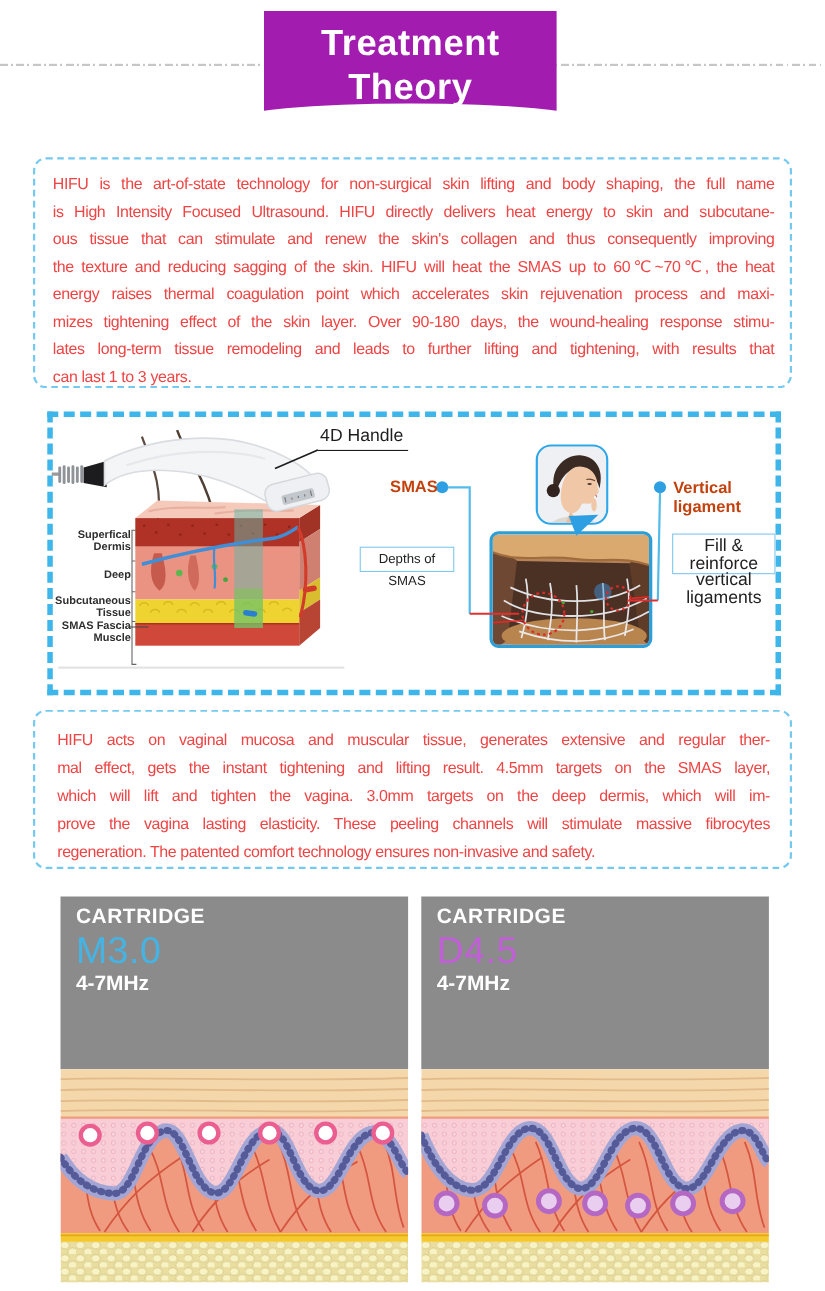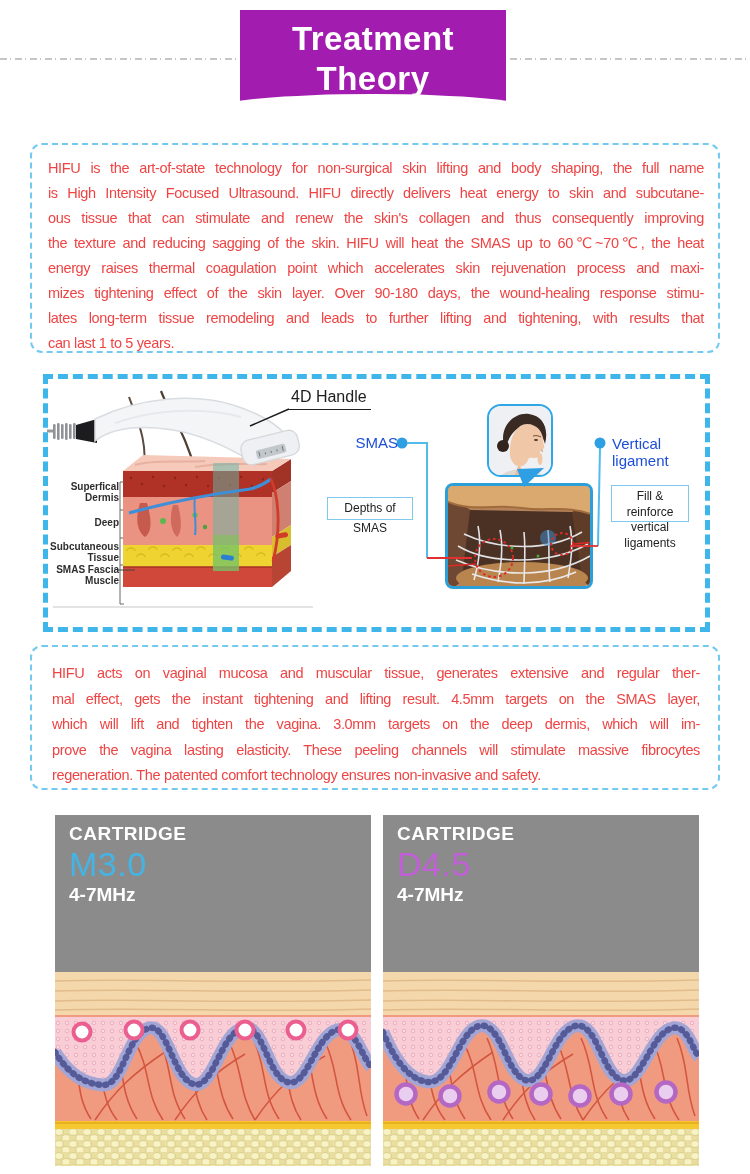--- a/index.html
+++ b/index.html
@@ -23,28 +23,28 @@
     text-align:justify; text-align-last:justify; }
   .p-box2 .para-line { line-height:25.5px; height:25.5px; }
   .para-line:last-child { text-align-last:left; }
 
   
   .diagram-border { position:absolute; left:43px; top:374px; width:667px; height:258px; border:5px dashed #3fb6ea; z-index:0; pointer-events:none; }
   .diagram { position:absolute; left:43px; top:374px; width:667px; height:258px; z-index:1; }
   .art-main { position:absolute; left:2px; top:11px; width:270px; height:227px; }
   .handle-label { position:absolute; left:244px; top:14px; font-size:16px; color:#1d1d1d; border-bottom:1.5px solid #1d1d1d; padding:0 4px 3px 4px; z-index:4; }
   .skin-label { position:absolute; left:0; width:76px; text-align:right; font-size:10px; font-weight:bold; color:#2e2e2e; line-height:11px; white-space:pre-line; z-index:4; }
-  .lbl-bold { position:absolute; font-size:15px; font-weight:normal; color:#1d4ed8; z-index:4; }
+  .lbl-bold { position:absolute; font-size:15px; font-weight:bold; color:#c2410c; z-index:4; }
   .smas-lbl { left:300px; top:60px; width:55px; text-align:right; }
   .vlig-lbl { left:569px; top:61px; }
   .portrait-box { position:absolute; left:444px; top:30px; width:66px; height:73px; border:2.5px solid #2da7e8; border-radius:14px; overflow:hidden; background:#eef0f3; z-index:2; }
   .tissue-box { position:absolute; left:402px; top:109px; width:148px; height:106px; border:3px solid #2d9fd8; border-radius:8px; overflow:hidden; z-index:2; }
   .tag-box { position:absolute; border:1.5px solid #7fc8ee; background:#fff; color:#222; text-align:center; z-index:4; }
   .depths-box { left:284px; top:123px; width:86px; height:23px; font-size:12px; line-height:20px; }
-  .fill-box { left:568px; top:111px; width:78px; height:37px; font-size:12px; line-height:15.5px; white-space:pre-line; padding-top:3px; }
+  .fill-box { left:568px; top:111px; width:94px; height:37px; font-size:16px; line-height:15.5px; white-space:pre-line; padding-top:3px; }
   .connectors { position:absolute; left:0; top:0; width:657px; height:248px; z-index:3; pointer-events:none; }
 
   
   .cart { position:absolute; top:815px; width:316px; height:351px; }
   .cart-left { left:55px; } .cart-right { left:383px; }
   .cart-header { width:316px; height:157px; background:#8b8b8b; padding:7px 0 0 14px; }
   .cart-title { color:#fff; font-weight:bold; font-size:19px; line-height:24px; letter-spacing:.5px; }
   .cart-model { font-weight:normal; font-size:34px; line-height:37px; letter-spacing:.5px; }
   .cart-freq { color:#fff; font-weight:bold; font-size:19px; line-height:23px; }
   .cart-art { display:block; width:316px; height:194px; }
@@ -65,21 +65,21 @@
   </div>
 
   <div class="p-box p-box1">
       <div class="para-line">HIFU is the art-of-state technology for non-surgical skin lifting and body shaping, the full name</div>
       <div class="para-line">is High Intensity Focused Ultrasound. HIFU directly delivers heat energy to skin and subcutane-</div>
       <div class="para-line">ous tissue that can stimulate and renew the skin's collagen and thus consequently improving</div>
       <div class="para-line">the texture and reducing sagging of the skin. HIFU will heat the SMAS up to 60℃~70℃, the heat</div>
       <div class="para-line">energy raises thermal coagulation point which accelerates skin rejuvenation process and maxi-</div>
       <div class="para-line">mizes tightening effect of the skin layer. Over 90-180 days, the wound-healing response stimu-</div>
       <div class="para-line">lates long-term tissue remodeling and leads to further lifting and tightening, with results that</div>
-      <div class="para-line">can last 1 to 5 years.</div>
+      <div class="para-line">can last 1 to 3 years.</div>
     </div>
 
   <div class="diagram-border"></div>
   <div class="diagram">
 
     <svg class="art-main" viewBox="0 0 270 227">
       <line x1="8" y1="222" x2="268" y2="222" stroke="#e3e3e3" stroke-width="2"></line>
 
       <path d="M150,86 C142,50 124,28 116,6" stroke="#4e3e34" stroke-width="2.2" fill="none"></path>
       <path d="M98,90 C104,58 92,34 84,12" stroke="#5a4a40" stroke-width="2" fill="none"></path>

